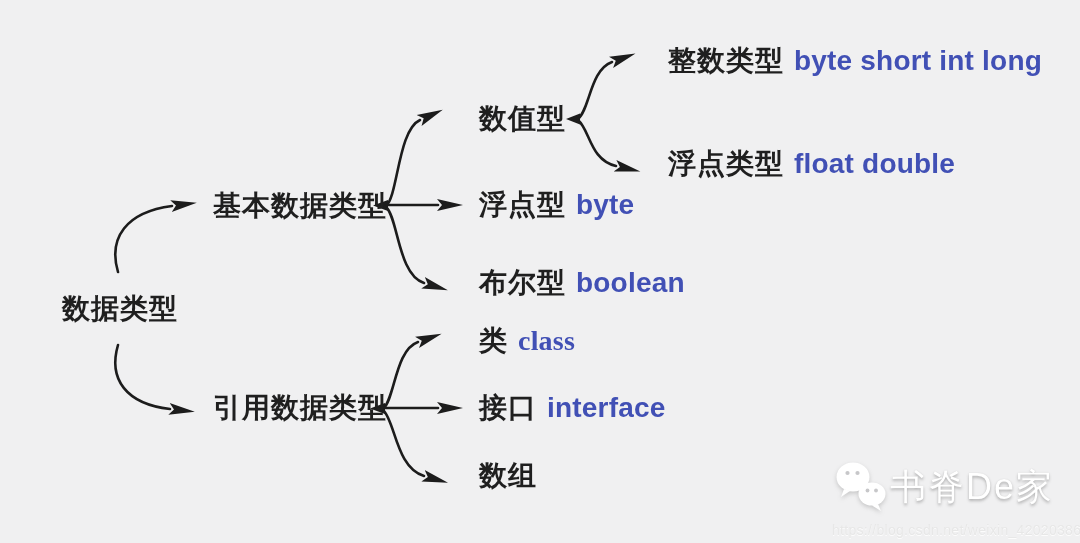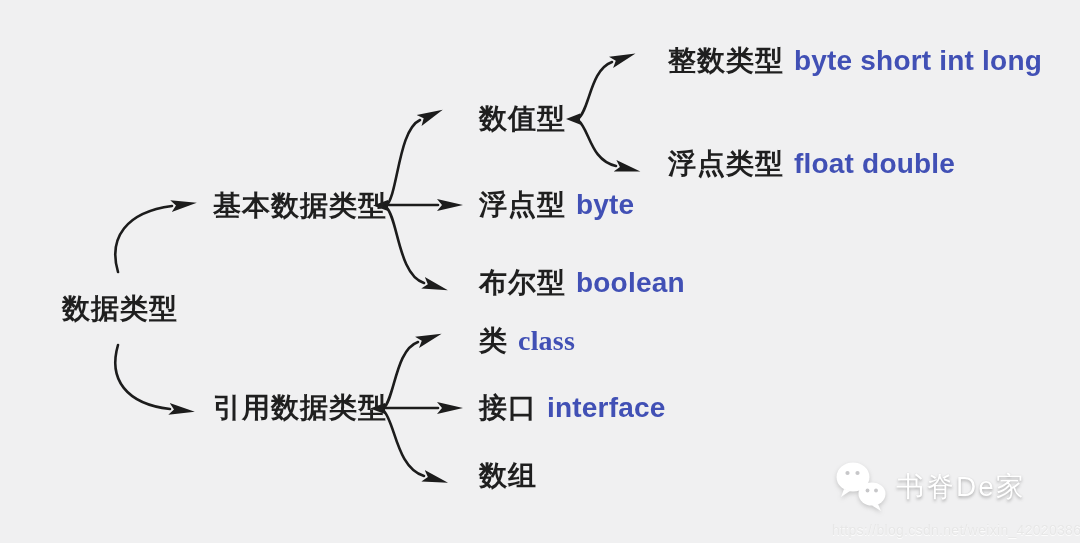--- a/index.html
+++ b/index.html
@@ -17,23 +17,23 @@
   }
   .node .en {
     color:#4150b5; margin-left:10px; letter-spacing:0.2px;
   }
   .node .en:empty { display:none; }
   #watermark {
     position:absolute; right:8px; top:460px; width:240px; height:80px;
   }
   #wm-row { display:flex; align-items:center; }
   #wm-brand {
-    font-size:28px; font-weight:500; color:#ffffff;
+    font-size:36px; font-weight:500; color:#ffffff;
     text-shadow:0 2px 3px rgba(70,70,70,0.35), 0 0 1px rgba(120,120,120,0.25);
-    letter-spacing:2px; margin-left:6px;
+    letter-spacing:2px; 
   }
   #wm-url {
     margin-top:8px; text-align:center;
     font-size:14px; color:#e7e7e7;
     text-shadow:0 1px 0 rgba(255,255,255,0.8);
     letter-spacing:0.3px;
   }
 </style>
 </head>
 <body>

